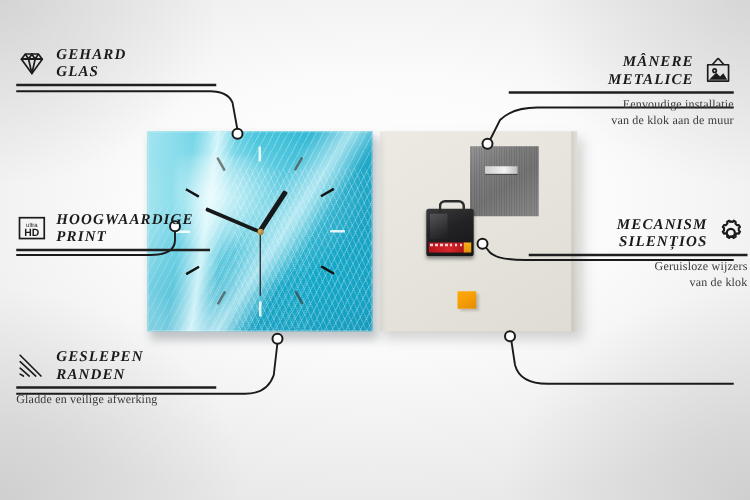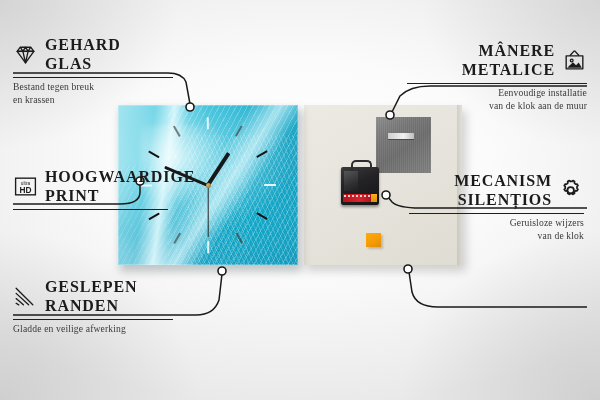--- a/index.html
+++ b/index.html
@@ -118,22 +118,22 @@
     position:absolute;left:62px;top:128px;width:15px;height:14px;
     background:linear-gradient(150deg,#fcaa0b 0%,#f59c05 55%,#e08c03 100%);
     box-shadow:2px 2px 2px rgba(0,0,0,.18);
   }
 
   
   .callout{position:absolute;}
   .co-head{display:flex;align-items:center;gap:7px;}
   .co-title{
     font-family:"Liberation Serif", serif;
-    font-size:16px;font-weight:700;color:#1b1b1b;
-    letter-spacing:.9px;line-height:1.18;text-transform:uppercase;
+    font-size:12px;font-weight:700;color:#1b1b1b;
+    letter-spacing:.9px;line-height:1.18;text-transform:uppercase;font-style:italic;
   }
   .co-rule{height:1.4px;background:#1f1f1f;margin-top:3px;}
   .co-desc{
     font-family:"Liberation Serif", serif;
     font-size:9.6px;color:#3a3a3a;line-height:1.34;margin-top:3px;
     letter-spacing:.15px;
   }
   .left .co-head{justify-content:flex-start;}
   .left .co-desc{text-align:left;}
   .right .co-head{justify-content:flex-end;}
@@ -236,21 +236,20 @@
               <path d="M4 9 L7 5 H17 L20 9 Z"></path>
           <path d="M7 5 L9.5 9 L12 5 L14.5 9 L17 5"></path>
               <path d="M9.5 9 L12 20 L14.5 9"></path>
               <path d="M4 9 H20"></path>
         </g>
           </svg>
       </span>
       <span class="co-title">GEHARD<br>GLAS</span>
     </div>
     <div class="co-rule" style="width:160px;"></div>
-    <div class="co-desc">Bestand tegen breuk<br>en krassen</div>
   </div>
 
   <div class="callout left" style="left:13px;top:168px;width:155px;">
     <div class="co-head">
       <span class="ico">
         <svg viewBox="0 0 24 24">
           <rect x="2.5" y="4" width="19" height="16" fill="none" stroke="#1b1b1b" stroke-width="1.3"></rect>
           <text x="12" y="11" font-family="Liberation Sans, sans-serif" font-size="4.6" text-anchor="middle" fill="#1b1b1b">ultra</text>
           <text x="12" y="18.2" font-family="Liberation Sans, sans-serif" font-size="8" font-weight="bold" text-anchor="middle" fill="#1b1b1b">HD</text>
         </svg>
@@ -289,21 +288,21 @@
           <circle cx="9.3" cy="12" r="1.3"></circle>
           <path d="M5 19 L10.5 13.6 L13.5 16.6 L16 14 L19 19 Z" fill="#1b1b1b" stroke="none"></path>
         </g>
           </svg>
       </span>
     </div>
     <div class="co-rule" style="width:180px;"></div>
     <div class="co-desc">Eenvoudige installatie<br>van de klok aan de muur</div>
   </div>
 
-  <div class="callout right" style="right:16px;top:172px;width:175px;">
+  <div class="callout right" style="right:2px;top:172px;width:175px;">
     <div class="co-head">
       <span class="co-title">MECANISM<br>SILENȚIOS</span>
       <span class="ico">
         <svg viewBox="0 0 24 24">
           <path fill="none" stroke="#1b1b1b" stroke-width="1.7" stroke-linejoin="round" d="M12 3.2 l1.9 .55 .9 -1.0 1.6 1.0 -.25 1.35 1.35 1.35 1.35 -.25 1.0 1.6 -1.0 .9 0 1.9 1.0 .9 -1.0 1.6 -1.35 -.25 -1.35 1.35 .25 1.35 -1.6 1.0 -.9 -1.0 -1.9 0 -.9 1.0 -1.6 -1.0 .25 -1.35 -1.35 -1.35 -1.35 .25 -1.0 -1.6 1.0 -.9 0 -1.9 -1.0 -.9 1.0 -1.6 1.35 .25 1.35 -1.35 -.25 -1.35 1.6 -1.0 .9 1.0 z" transform="translate(-0.8,-0.2) scale(0.96)"></path>
           <circle cx="11.2" cy="11.8" r="3.1" fill="none" stroke="#1b1b1b" stroke-width="1.7"></circle>
         </svg>
       </span>
     </div>
     <div class="co-rule" style="width:175px;"></div>

